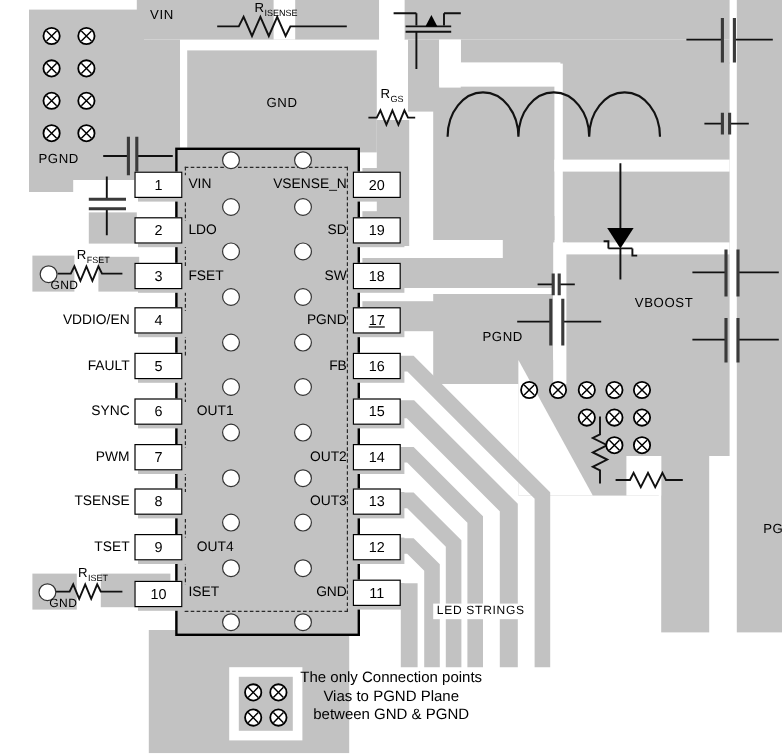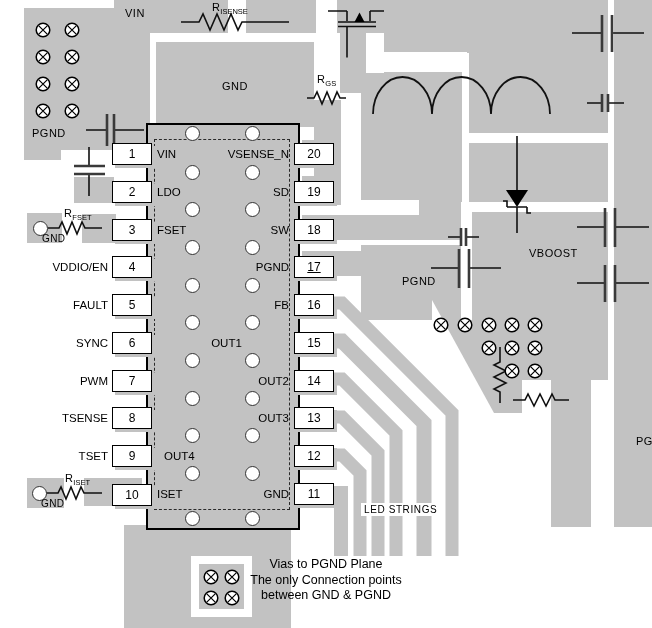--- a/index.html
+++ b/index.html
@@ -153,22 +153,22 @@
   <div class="lbl" style="left:40px;top:207px;">
     <span>R</span><sub>FSET</sub>
   </div>
   <div class="lbl" style="left:41px;top:472px;">
     <span>R</span><sub>ISET</sub>
   </div>
   <div class="lbl" style="left:18px;top:233px;font-size:10px;">GND</div>
   <div class="lbl" style="left:17px;top:498px;font-size:10px;">GND</div>
 
   <div class="legend-text">
+    <div>The only Connection points</div>
     <div>Vias to PGND Plane</div>
-    <div>The only Connection points</div>
     <div>between GND &amp; PGND</div>
   </div>
 
   <div id="dyn">
       <div class="pin" style="left: 88px; top: 143px;">1</div>
       <div class="pinlbl" style="top: 147px; left: 133px;">VIN</div>
       <div class="pin" style="left: 88px; top: 181px;">2</div>
       <div class="pinlbl" style="top: 185px; left: 133px;">LDO</div>
       <div class="pin" style="left: 88px; top: 219px;">3</div>
       <div class="pinlbl" style="top: 223px; left: 133px;">FSET</div>
@@ -190,21 +190,21 @@
       <div class="pinlbl" style="left: 140px; top: 147px; width: 125px; text-align: right;">VSENSE_N</div>
       <div class="pin" style="left: 270px; top: 181px;">19</div>
       <div class="pinlbl" style="left: 140px; top: 185px; width: 125px; text-align: right;">SD</div>
       <div class="pin" style="left: 270px; top: 219px;">18</div>
       <div class="pinlbl" style="left: 140px; top: 223px; width: 125px; text-align: right;">SW</div>
       <div class="pin" style="left: 270px; top: 256px; text-decoration: underline;">17</div>
       <div class="pinlbl" style="left: 140px; top: 260px; width: 125px; text-align: right;">PGND</div>
       <div class="pin" style="left: 270px; top: 294px;">16</div>
       <div class="pinlbl" style="left: 140px; top: 298px; width: 125px; text-align: right;">FB</div>
       <div class="pin" style="left: 270px; top: 332px;">15</div>
-      <div class="pinlbl" style="left: 140px; top: 336px; width: 125px; text-align: center;">OUT1</div>
+      <div class="pinlbl" style="left: 140px; top: 336px; width: 125px; text-align: left;">OUT1</div>
       <div class="pin" style="left: 270px; top: 370px;">14</div>
       <div class="pinlbl" style="left: 140px; top: 374px; width: 125px; text-align: right;">OUT2</div>
       <div class="pin" style="left: 270px; top: 407px;">13</div>
       <div class="pinlbl" style="left: 140px; top: 411px; width: 125px; text-align: right;">OUT3</div>
       <div class="pin" style="left: 270px; top: 445px;">12</div>
       <div class="pinlbl" style="left: 140px; top: 449px; width: 125px; text-align: left;">OUT4</div>
       <div class="pin" style="left: 270px; top: 483px;">11</div>
       <div class="pinlbl" style="left: 140px; top: 487px; width: 125px; text-align: right;">GND</div>
       <div class="circ" style="left: 160.5px; top: 125.5px; width: 15px; height: 15px;"></div>
       <div class="circ" style="left: 220.5px; top: 125.5px; width: 15px; height: 15px;"></div>

